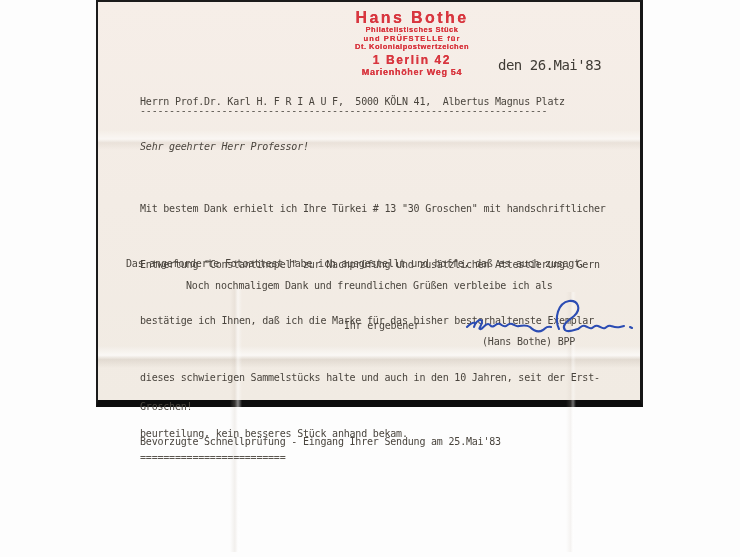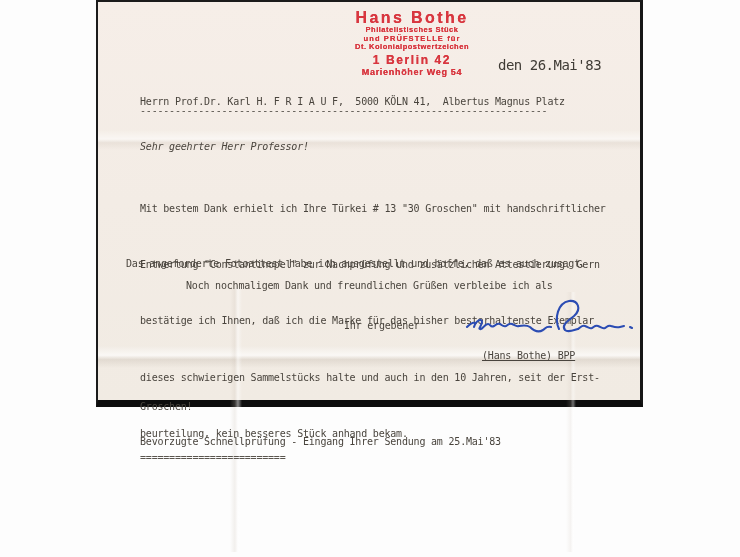--- a/index.html
+++ b/index.html
@@ -91,20 +91,20 @@
 
     <svg class="signature-svg" width="176" height="48" viewBox="0 0 176 48">
       <g fill="none" stroke="#2b4cb3" stroke-width="2.1" stroke-linecap="round" stroke-linejoin="round">
         <path d="M3,31 C6,28 9,26 11,27 M10,31 C12,24 18,22 18,26 C18,29 14,33 16,33 C19,34 20,28 24,28 C27,28 26,32 30,30 C32,29 33,27 36,28 C38,29 39,31 42,30 C44,29 45,27 48,28 C51,29 52,31 55,30 C60,29 63,29 66,31 C69,34 74,37 79,34 C82,32 82,30 87,31"></path>
         <path d="M95,33 C90,22 94,7 105,5 C114,4 118,13 110,20 C104,25 97,29 101,34 C104,37 110,34 114,33"></path>
         <path d="M114,33 C117,31 118,29 121,30 C124,31 125,33 128,32 C130,31 131,29 134,30 C137,31 138,33 141,32 C143,31 144,29 147,30 C150,31 152,32 156,31 L160,30"></path>
         <path d="M166,31 L168,32"></path>
       </g>
     </svg>
 
-    <div class="tw" style="left:384px;top:348px;text-decoration:underline;">(Hans Bothe) BPP</div>
+    <div class="tw" style="left:384px;top:334px;">(Hans Bothe) BPP</div>
 
     <div class="tw" style="left:42px;top:399px;">Groschen!</div>
     <div class="tw" style="left:42px;top:434px;">Bevorzugte Schnellprüfung - Eingang Ihrer Sendung am 25.Mai'83</div>
     <div class="tw" style="left:42px;top:450px;color:#5a554e;">=========================</div>
 
   </div>
 </div>
 
 </body></html>

